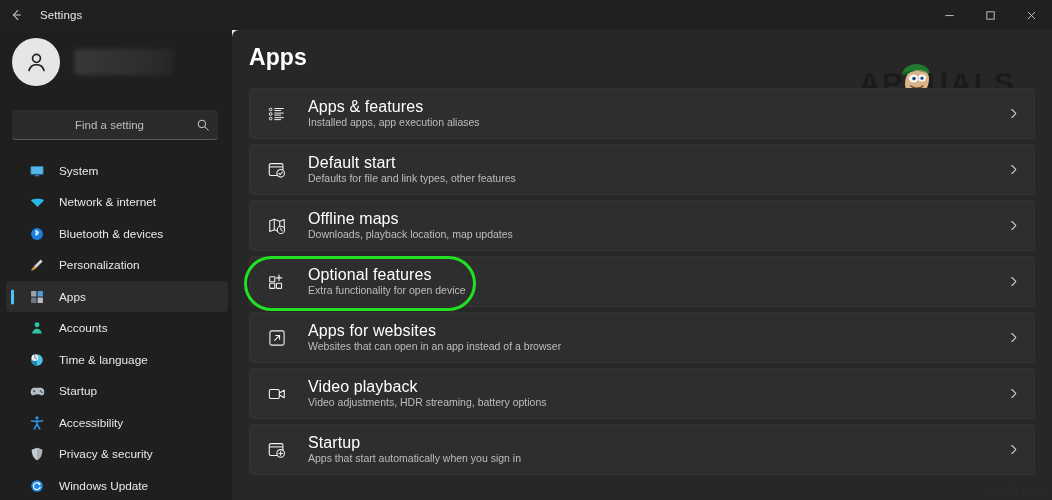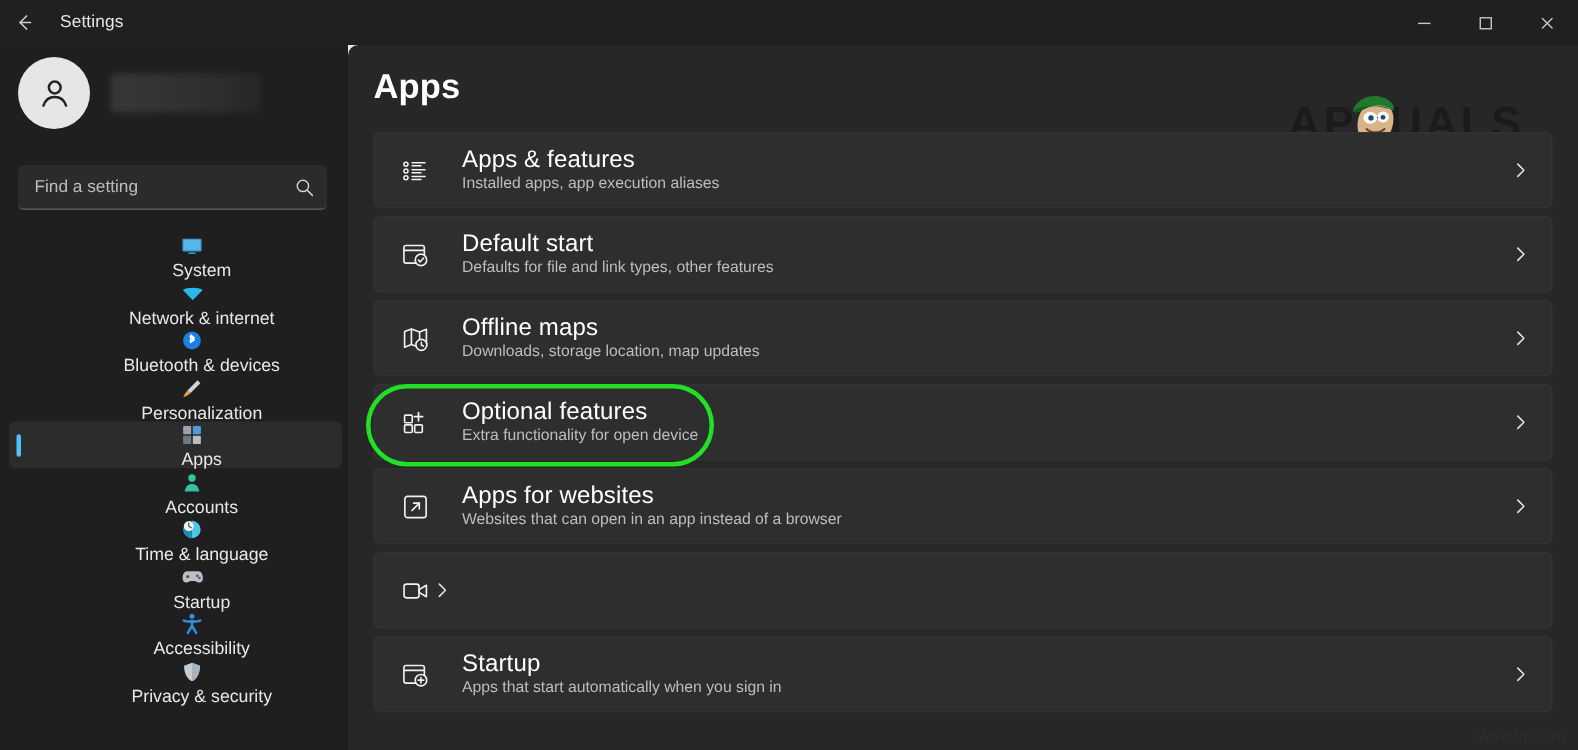--- a/index.html
+++ b/index.html
@@ -42,20 +42,21 @@
     width: 41px; height: 30px;
     display: flex; align-items: center; justify-content: center;
     color: #c9c9c9;
   }
 
   
   .sidebar {
     position: absolute; left: 0; top: 30px;
     width: 232px; height: 470px;
     background: #1f1f1f;
+    text-align: center;
   }
   .account {
     position: absolute; left: 12px; top: 8px;
     display: flex; align-items: center;
   }
   .avatar {
     width: 48px; height: 48px; border-radius: 50%;
     background: #e6e6e6;
     display: flex; align-items: center; justify-content: center;
     flex: 0 0 auto;
@@ -84,21 +85,20 @@
   .searchbox .mag { color: #d2d2d2; display: flex; }
 
   .navlist { position: absolute; left: 6px; top: 125px; width: 222px; }
   .navitem {
     position: relative;
     height: 31px;
     display: flex; align-items: center;
     padding-left: 22px;
     border-radius: 4px;
     margin-bottom: 0px;
-    flex-direction: column;
   }
   .navitem + .navitem { margin-top: 0.5px; }
   .navitem.active { background: #2c2c2c; }
   .navitem.active::before {
     content: "";
     position: absolute; left: 5px; top: 50%;
     transform: translateY(-50%);
     width: 3px; height: 15px;
     background: #4cc2ff; border-radius: 2px;
   }
@@ -349,20 +349,30 @@
       <div class="navitem">
         <span class="nav-ico">
           <svg width="16" height="16" viewBox="0 0 20 20">
             <path d="M10 2.2 L16.6 4.8 C16.6 11 14.2 15.8 10 17.8 C5.8 15.8 3.4 11 3.4 4.8 Z" fill="#c4ccd3"></path>
             <path d="M10 2.2 L16.6 4.8 C16.6 11 14.2 15.8 10 17.8 Z" fill="#a9b2ba"></path>
           </svg>
         </span>
         <span class="nav-label">Privacy &amp; security</span>
       </div>
 
+      <div class="navitem">
+        <span class="nav-ico">
+          <svg width="16" height="16" viewBox="0 0 20 20">
+            <circle cx="10" cy="10" r="7.3" fill="#1f8ae0"></circle>
+            <path d="M13.6 8.2 A4.3 4.3 0 1 0 13.9 11.6" stroke="#ffffff" stroke-width="1.5" fill="none" stroke-linecap="round"></path>
+            <path d="M10.6 5.2 L14.2 6.2 L13.2 9.6 Z" fill="#ffffff"></path>
+          </svg>
+        </span>
+        <span class="nav-label">Windows Update</span>
+      </div>
 
     </div>
   </div>
 
   <div class="main">
 
     <div class="page-title">Apps</div>
 
     <div class="logo">
       <span class="logo-text">APPUALS</span>
@@ -426,21 +436,21 @@
         <span class="card-ico">
           <svg width="20" height="20" viewBox="0 0 22 22" fill="none">
             <path d="M3 5.5 L8 3.6 L14 5.8 L19 3.9 V15.4 L14 17.3 L8 15.1 L3 17 Z" stroke="currentColor" stroke-width="1.2" stroke-linejoin="round"></path>
             <path d="M8 3.6 V15.1 M14 5.8 V17.3" stroke="currentColor" stroke-width="1.2"></path>
             <circle cx="15.3" cy="15.3" r="4" fill="#2e2e2e" stroke="currentColor" stroke-width="1.2"></circle>
             <path d="M15.3 13.3 V15.4 L16.9 16.3" stroke="currentColor" stroke-width="1.1" stroke-linecap="round"></path>
           </svg>
         </span>
         <div class="card-text">
           <div class="card-title">Offline maps</div>
-          <div class="card-sub">Downloads, storage location, map updates</div>
+          <div class="card-sub">Downloads, playback location, map updates</div>
         </div>
         <span class="card-chev">
           <svg width="13" height="13" viewBox="0 0 16 16" fill="none">
               <path d="M6 3 L11 8 L6 13" stroke="currentColor" stroke-width="1.3" stroke-linecap="round" stroke-linejoin="round"></path>
             </svg>
         </span>
       </div>
 
       <div class="card">
         <span class="card-ico">
@@ -481,20 +491,24 @@
         </span>
       </div>
 
       <div class="card">
         <span class="card-ico">
           <svg width="20" height="20" viewBox="0 0 22 22" fill="none">
             <rect x="2.6" y="6" width="11" height="10" rx="1.8" stroke="currentColor" stroke-width="1.2"></rect>
             <path d="M13.6 10 L19 6.8 V15.2 L13.6 12 Z" stroke="currentColor" stroke-width="1.2" stroke-linejoin="round"></path>
           </svg>
         </span>
+        <div class="card-text">
+          <div class="card-title">Video playback</div>
+          <div class="card-sub">Video adjustments, HDR streaming, battery options</div>
+        </div>
         <span class="card-chev">
           <svg width="13" height="13" viewBox="0 0 16 16" fill="none">
               <path d="M6 3 L11 8 L6 13" stroke="currentColor" stroke-width="1.3" stroke-linecap="round" stroke-linejoin="round"></path>
             </svg>
         </span>
       </div>
 
       <div class="card">
         <span class="card-ico">
           <svg width="20" height="20" viewBox="0 0 22 22" fill="none">

